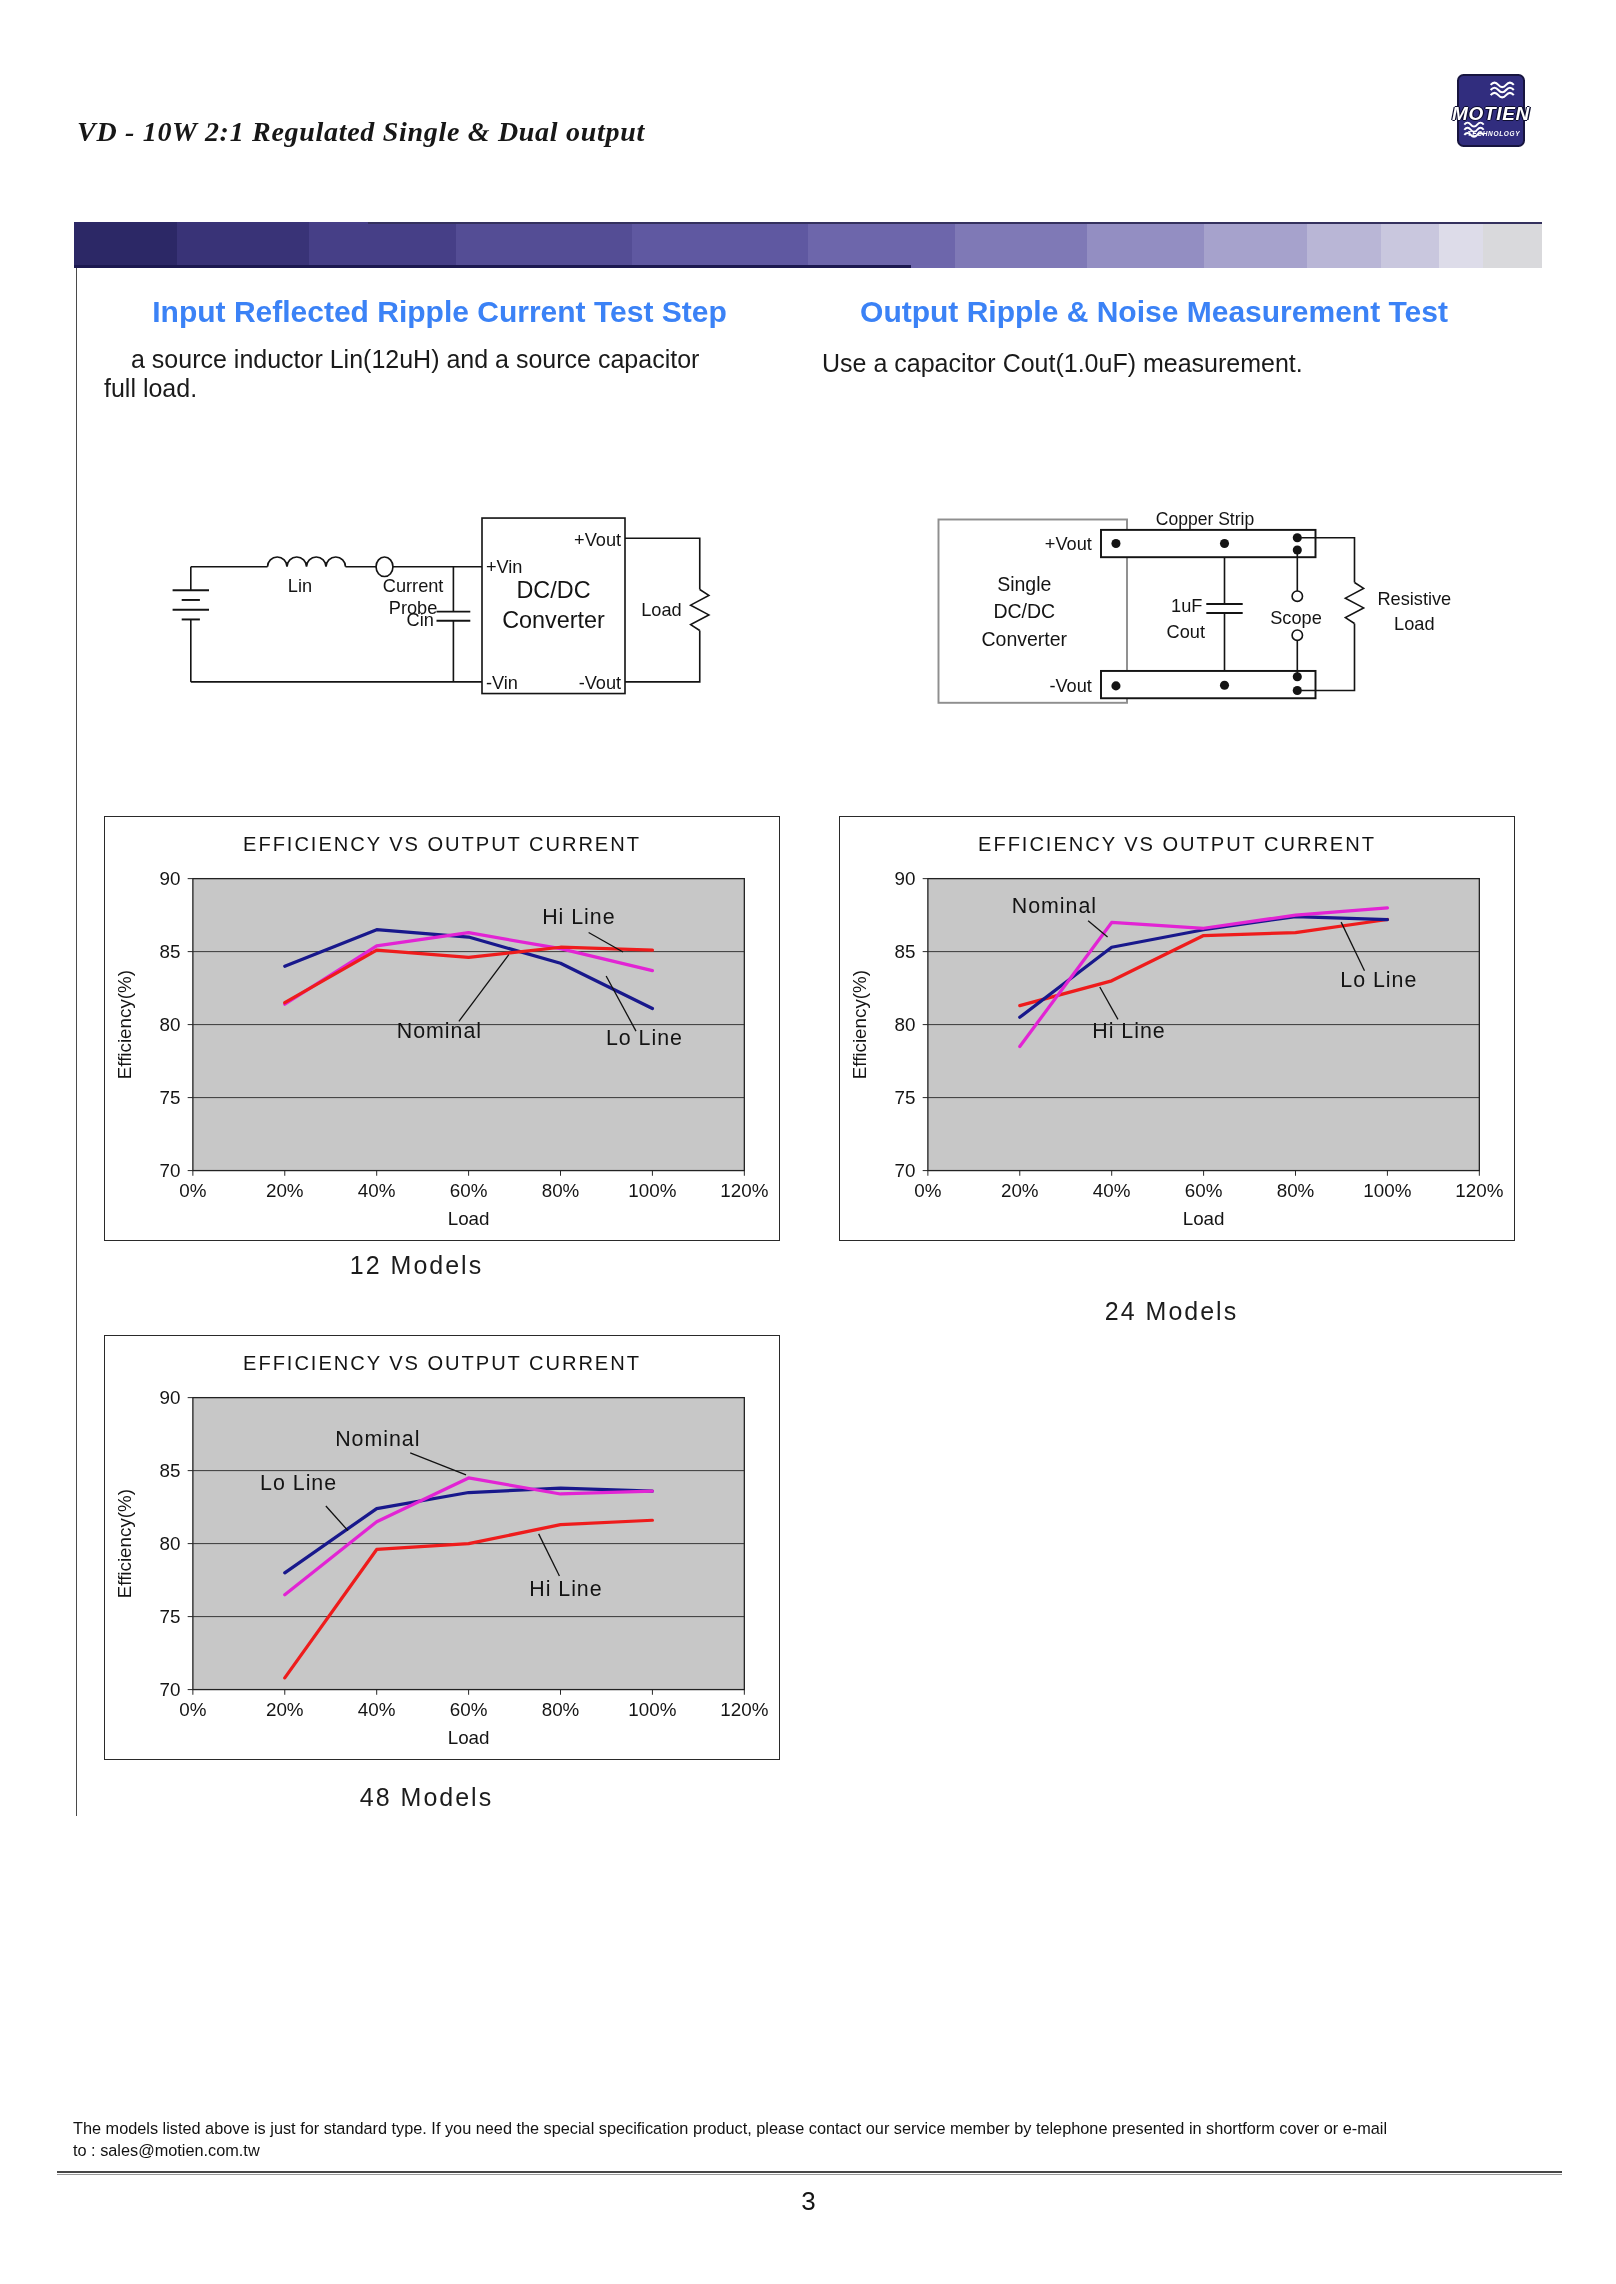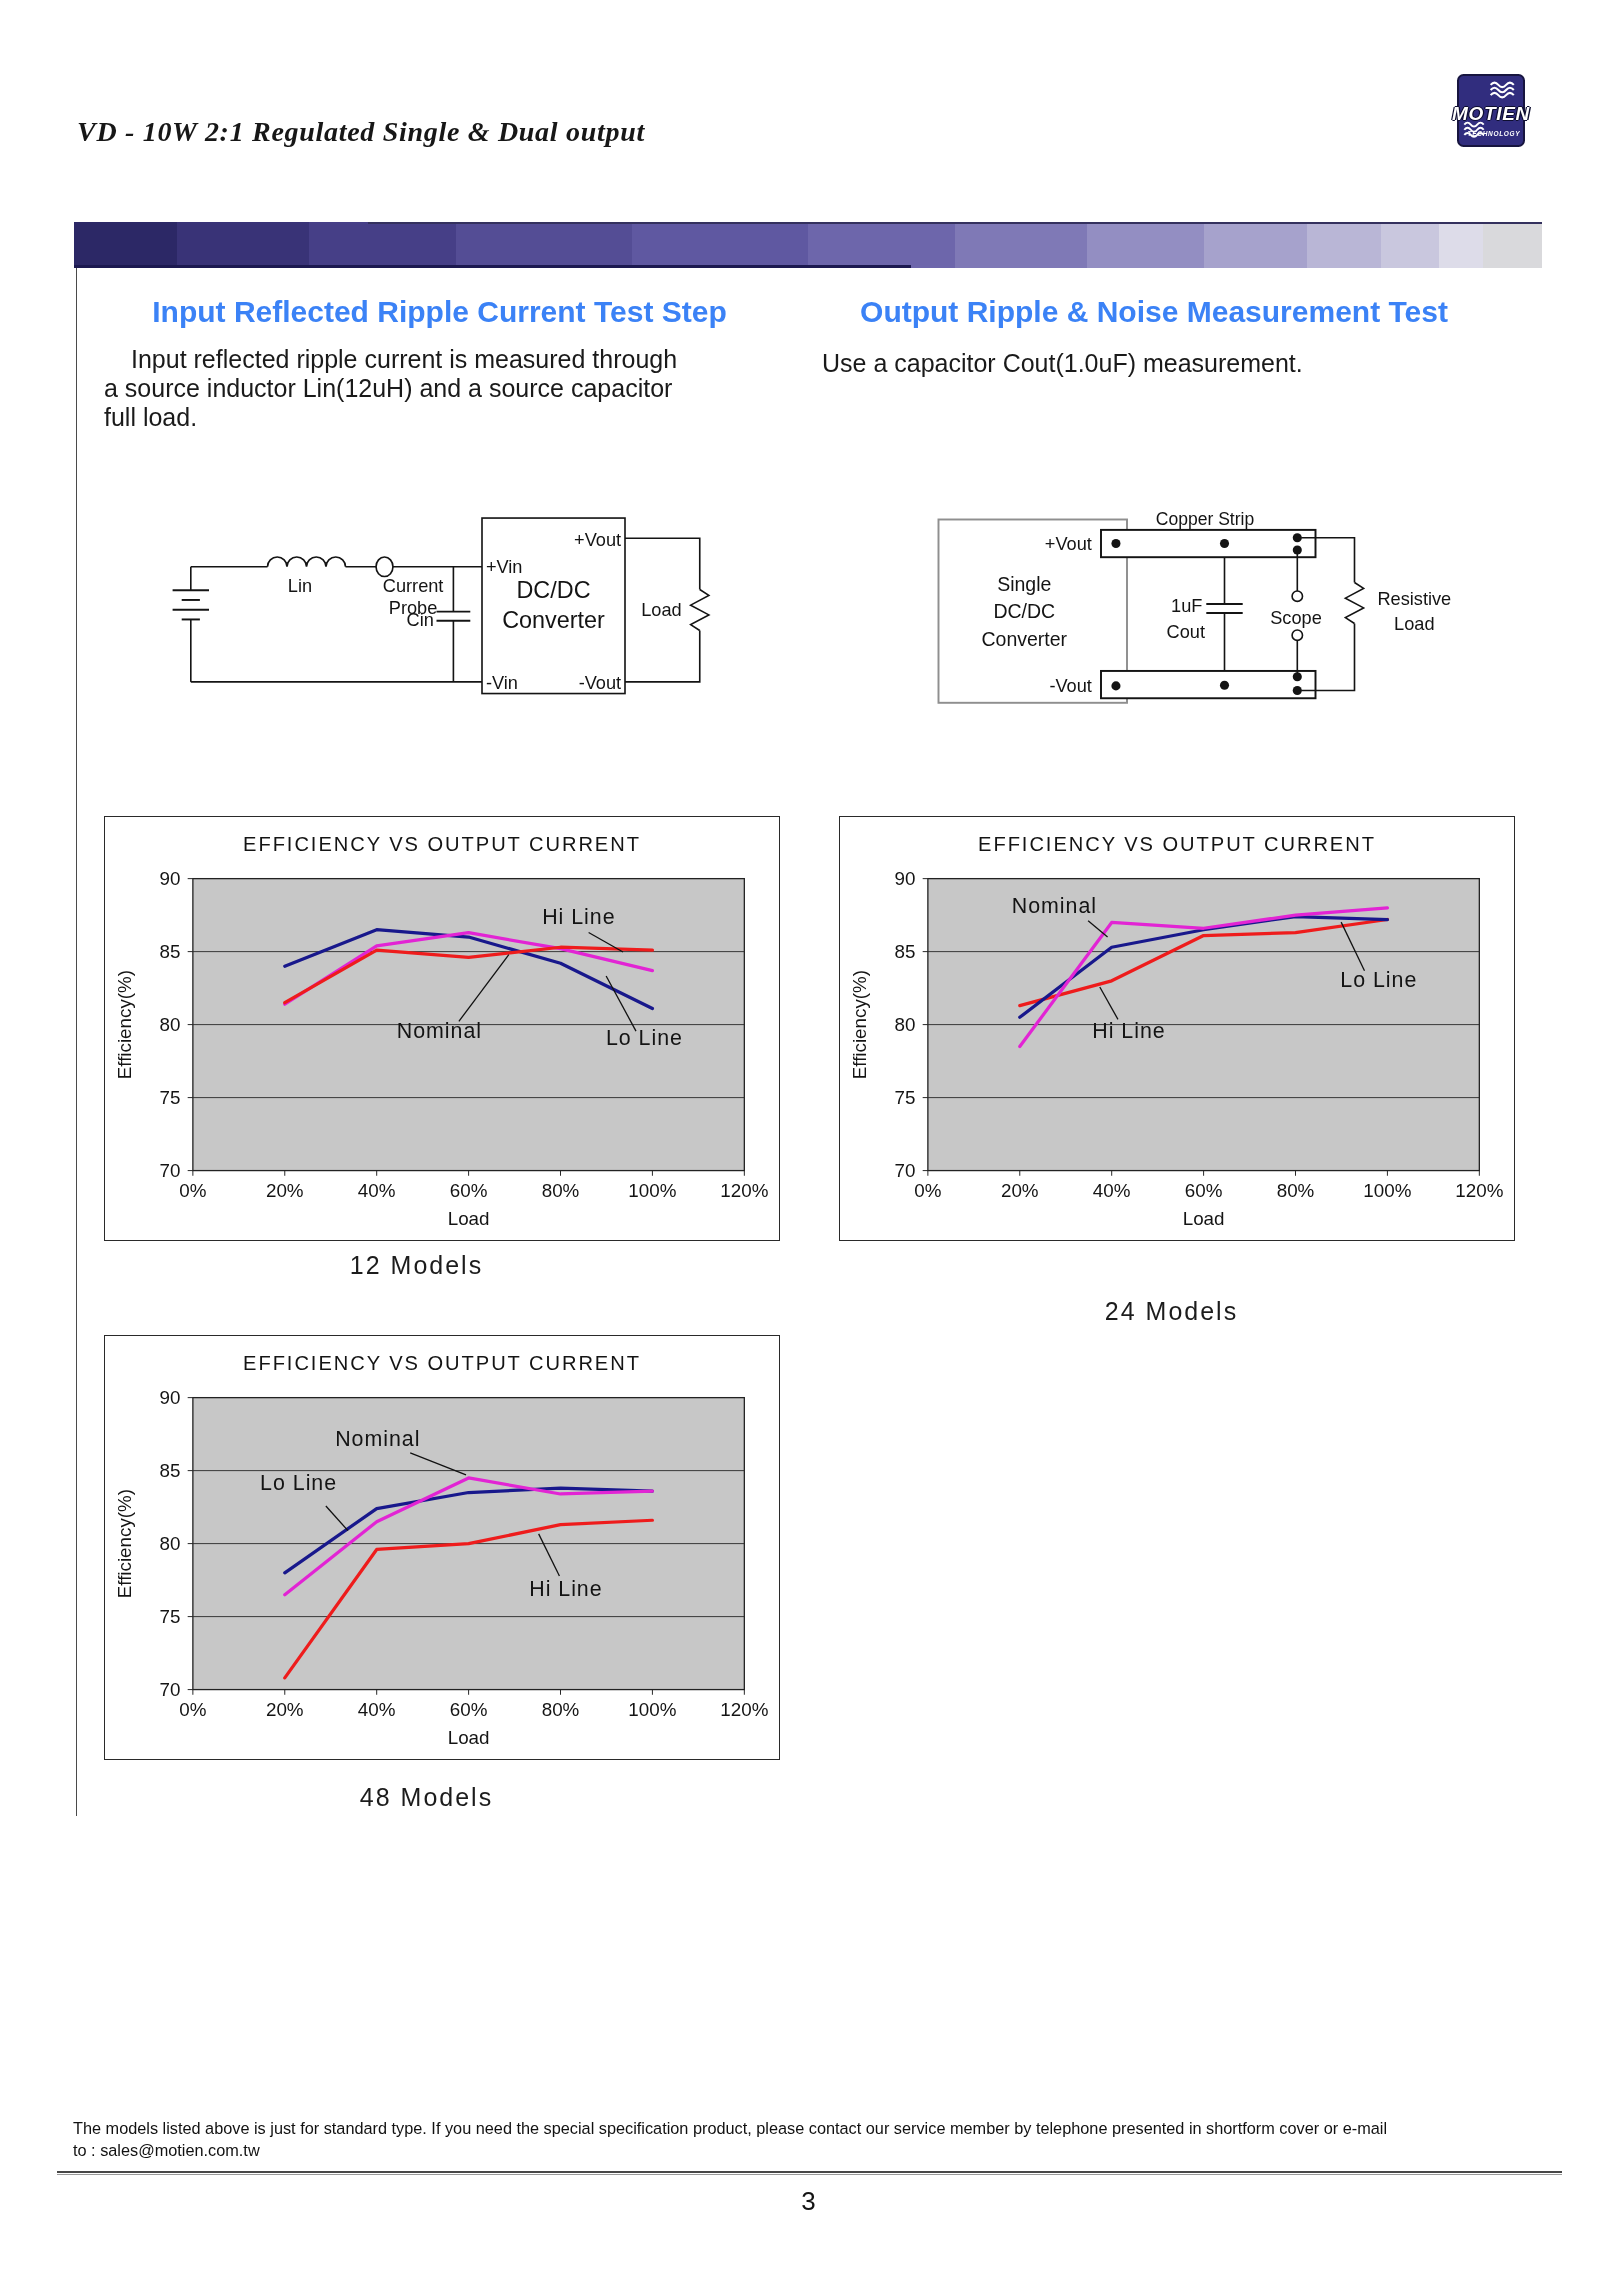--- a/index.html
+++ b/index.html
@@ -99,21 +99,20 @@
   <div class="abs banner">
     <span class="banner-label">TEST CONFIGURATIONS</span>
   </div>
 
   <div class="abs vrule"></div>
 
   <div class="abs heading hl">Input Reflected Ripple Current Test Step</div>
   <div class="abs heading hr">Output Ripple &amp; Noise Measurement Test</div>
 
   <div class="abs bodytext body-left">
-    <div class="ln">Input reflected ripple current is measured through</div>
     <div class="ln">a source inductor Lin(12uH) and a source capacitor</div>
     <div class="ln">full load.</div>
   </div>
   <div class="abs bodytext body-right">
     <div class="ln">Use a capacitor Cout(1.0uF) measurement.</div>
   </div>
 
   <svg class="diag" style="left:150px;top:494px;width:573px;height:221px" viewBox="0 0 880 340">
     <g>
       <path class="wire" d="M62,112 H180"></path>

